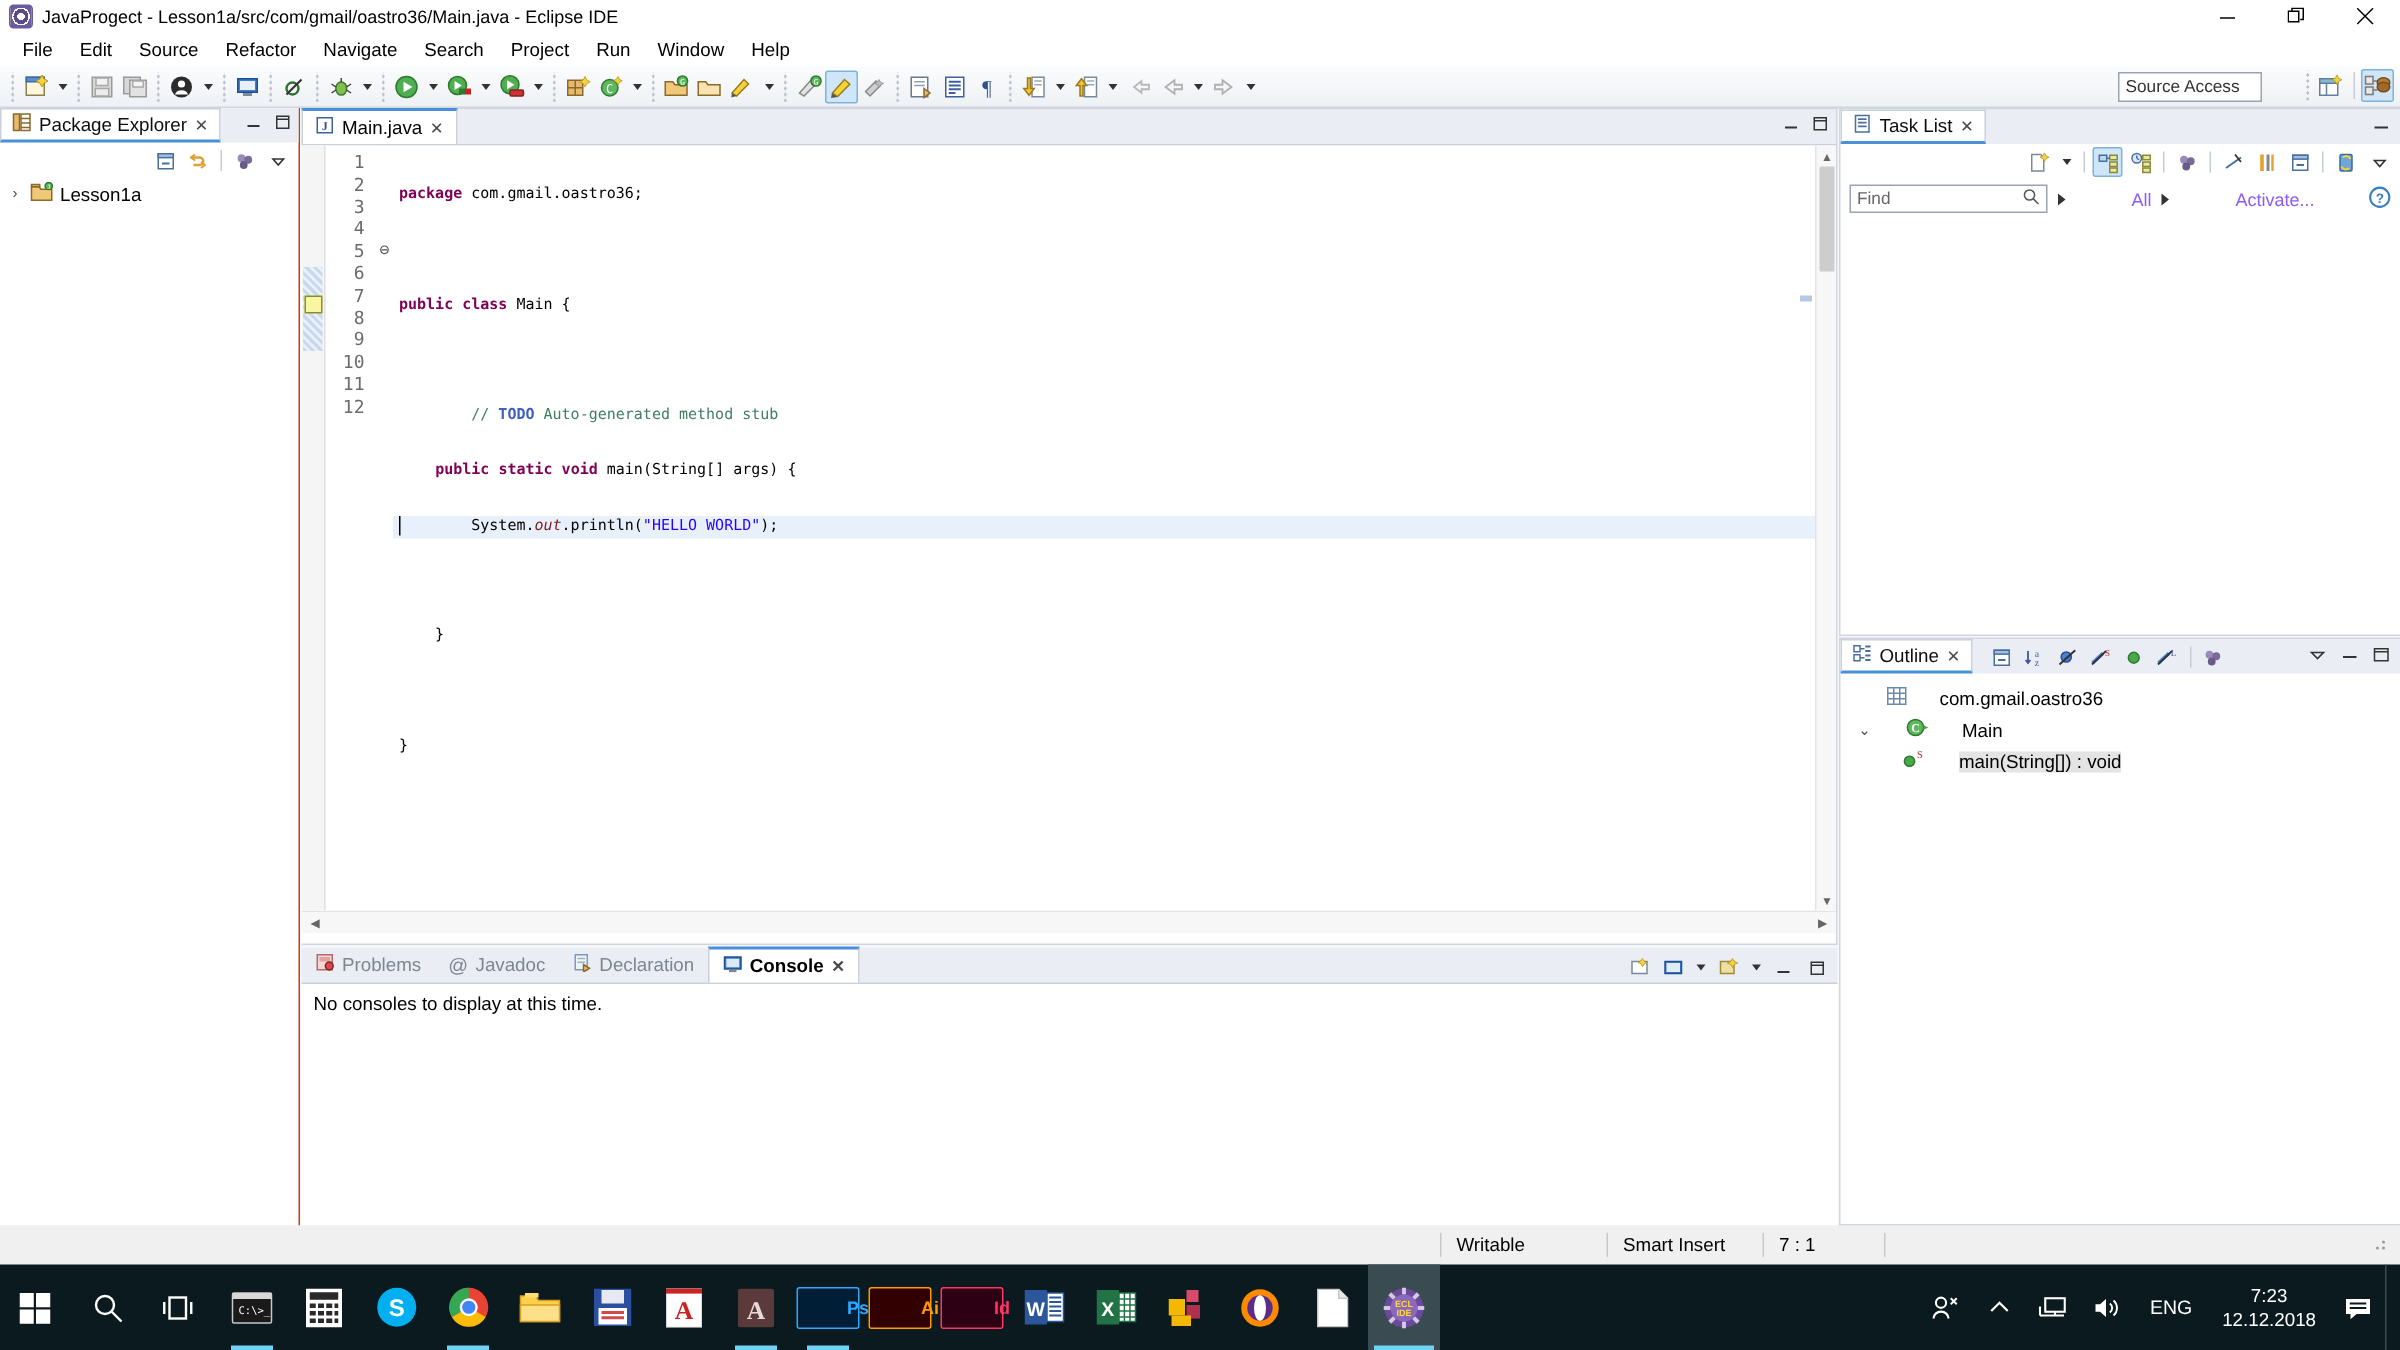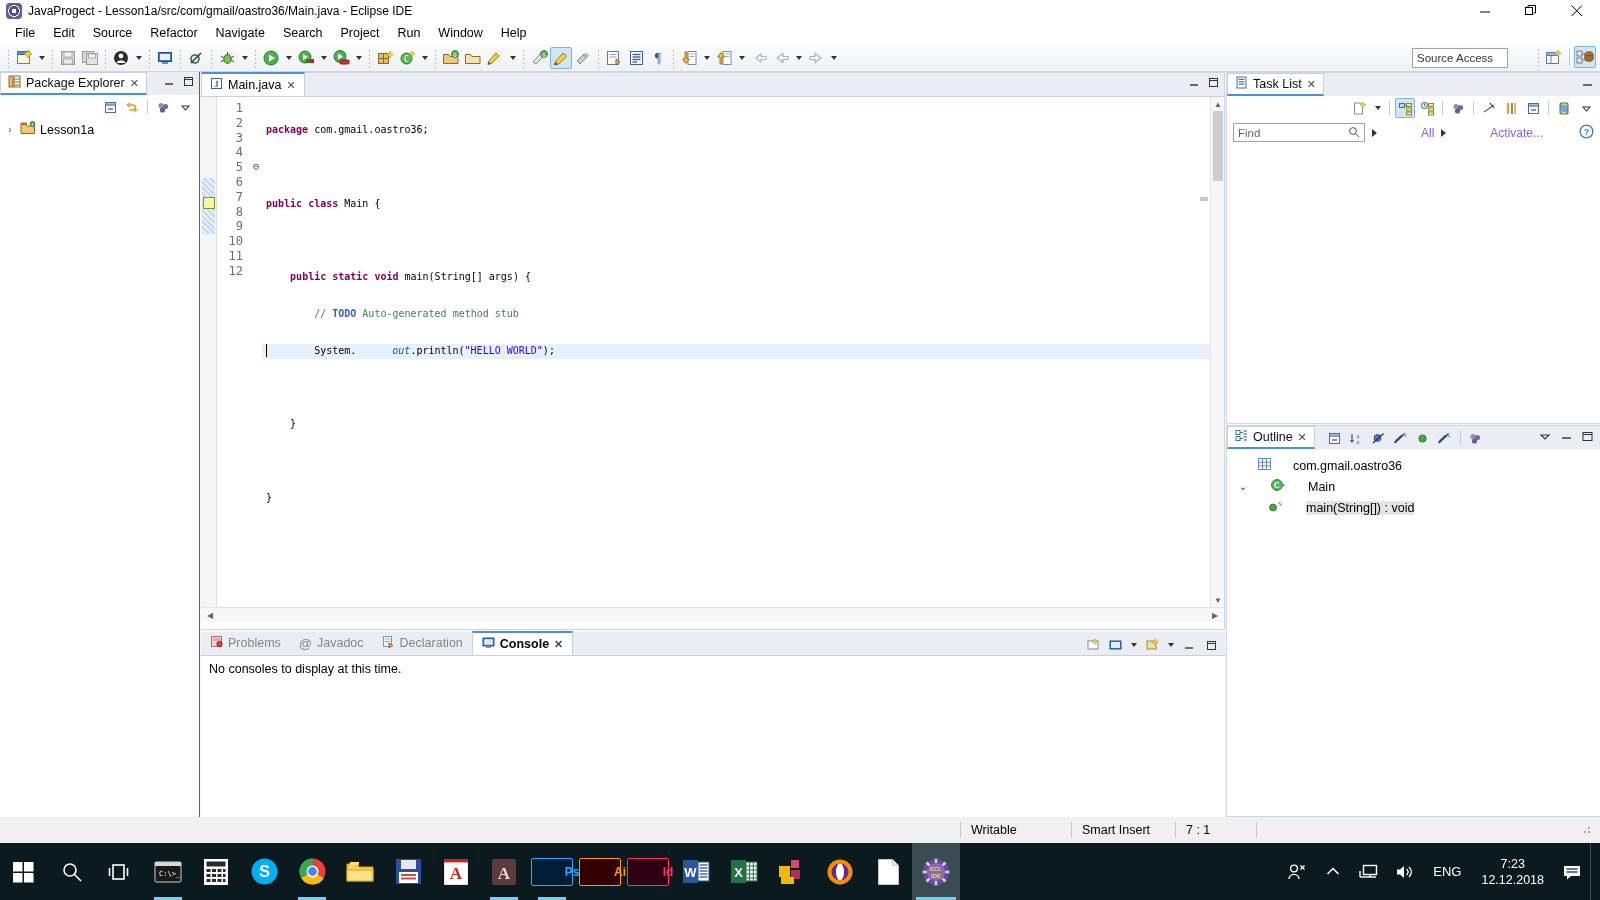--- a/index.html
+++ b/index.html
@@ -96,21 +96,21 @@
     font-family: "DejaVu Sans Mono", monospace; font-size: 12px; color: #6b6b6b; padding-top: 4px; }
   .fold-col { width: 13px; flex: none; padding-top: 4px; font-family: "DejaVu Sans Mono", monospace; font-size: 11px; color: #555; }
   .code-col { flex: 1; padding-top: 4px; position: relative;
     font-family: "DejaVu Sans Mono", monospace; font-size: 10px; color: #000; white-space: pre; }
   .cline { height: 14.8px; line-height: 14.8px; padding-left: 4px; }
   .cline.cur { background: #e8f0fb; }
   .kw { color: #7f0055; font-weight: bold; }
   .str { color: #2a00ff; }
   .cmt { color: #3f7f5f; }
   .cmt-todo { color: #3f5fbf; font-weight: bold; }
-  .fld { color: #0369a1; font-style: italic; margin-left: 36px; }
+  .fld { color: #7f1d1d; font-style: italic; }
   .caret { position: absolute; left: 4px; width: 1px; height: 13px; background: #000; }
   .v-scroll { position: absolute; right: 0; top: 0; width: 14px; height: 510px; background: #f7f7f7; border-left: 1px solid #e3e3e3; }
   .v-thumb { position: absolute; left: 2px; top: 14px; width: 10px; height: 70px; background: #cdcdcd; border-radius: 1px; }
   .sc-arrow { width: 14px; height: 14px; display: flex; align-items: center; justify-content: center; color: #666; font-size: 8px; }
   .h-scroll { height: 15px; background: #f7f7f7; border-top: 1px solid #e3e3e3; display: flex; justify-content: space-between; align-items: center; padding: 0 2px; }
   .overview-mark { position: absolute; right: 16px; top: 100px; width: 8px; height: 4px; background: #b6c9e2; }
 
   
   #bottom-panel { position: absolute; left: 201px; top: 560px; width: 1024px; height: 185px; background: #fff; }
   .bp-tabbar { height: 24px; background: #eaeef4; display: flex; align-items: flex-end; border-bottom: 1px solid #c8d0da; position: relative; }
@@ -580,22 +580,22 @@
           <div class="cline"></div>
           <div class="cline"></div>
           <div class="cline"></div>
           <div class="cline"></div>
         </div>
         <div class="code-col">
           <div class="cline"><span class="kw">package</span><span> com.gmail.oastro36;</span></div>
           <div class="cline"></div>
           <div class="cline"><span class="kw">public</span> <span class="kw">class</span><span> Main {</span></div>
           <div class="cline"></div>
+          <div class="cline"><span>        </span><span class="cmt">// </span><span class="cmt-todo">TODO</span><span class="cmt"> Auto-generated method stub</span></div>
           <div class="cline"><span>    </span><span class="kw">public</span> <span class="kw">static</span> <span class="kw">void</span><span> main(String[] args) {</span></div>
-          <div class="cline"><span>        </span><span class="cmt">// </span><span class="cmt-todo">TODO</span><span class="cmt"> Auto-generated method stub</span></div>
           <div class="cline cur"><span class="caret"></span><span>        </span><span>System.</span><span class="fld">out</span><span>.println(</span><span class="str">"HELLO WORLD"</span><span>);</span></div>
           <div class="cline"></div>
           <div class="cline">    }</div>
           <div class="cline"></div>
           <div class="cline">}</div>
           
         </div>
         <div class="overview-mark"></div>
         <div class="v-scroll">
           <div class="sc-arrow">▲</div>

